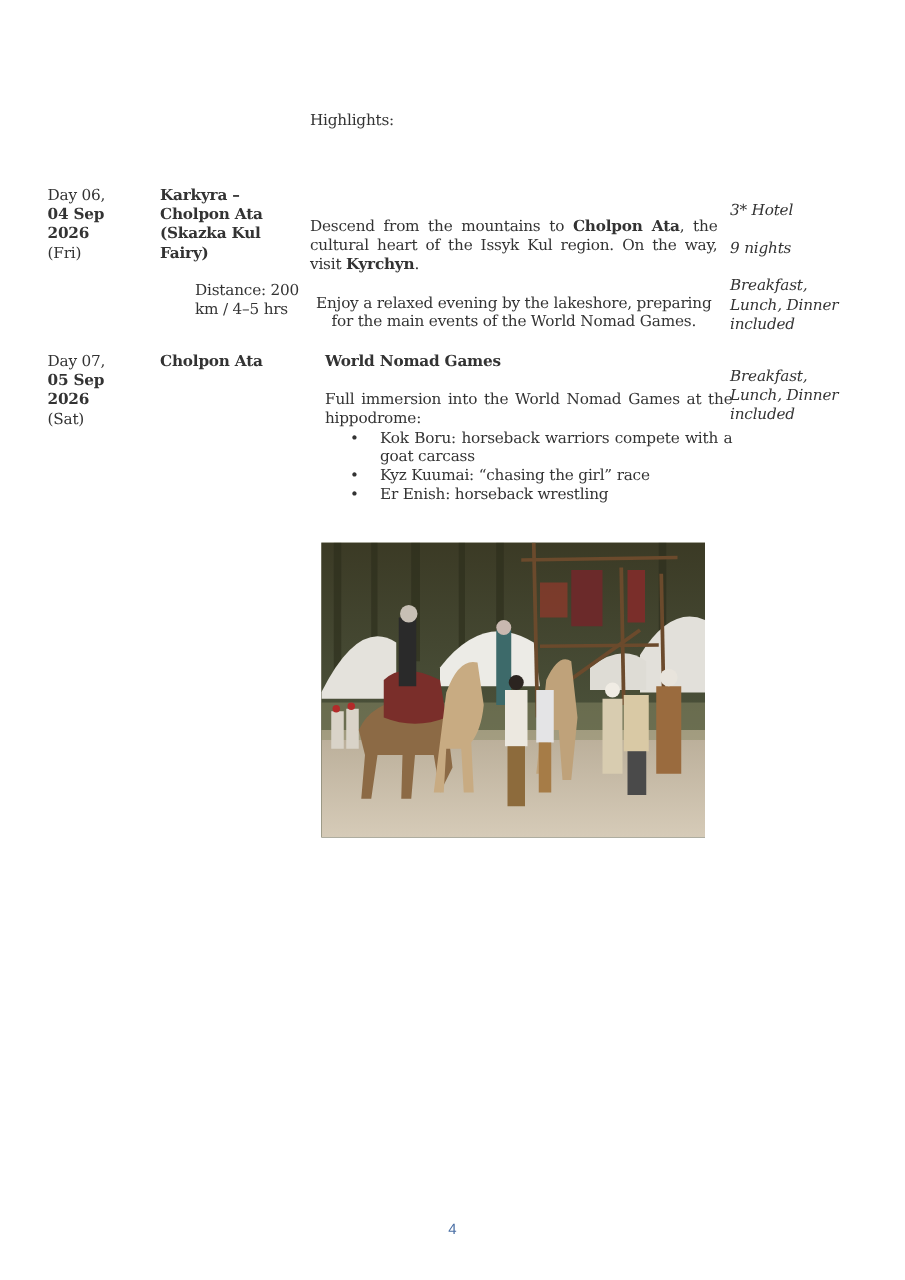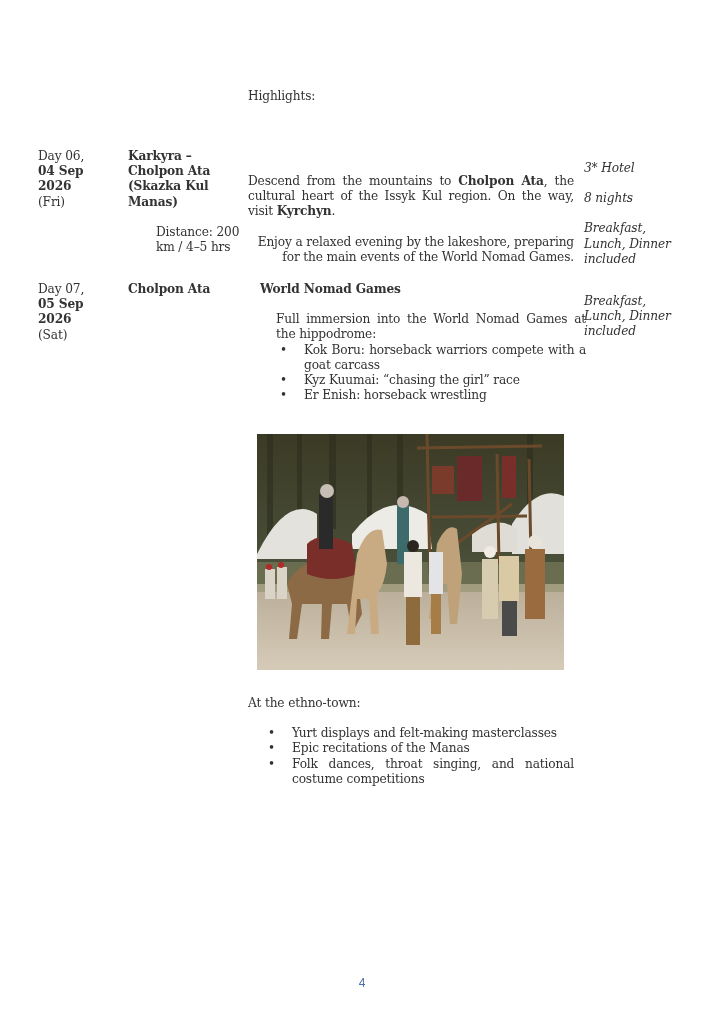--- a/index.html
+++ b/index.html
@@ -41,49 +41,49 @@
     <div>Day 06,</div>
     <div class="b">04 Sep</div>
     <div class="b">2026</div>
     <div>(Fri)</div>
   </div>
 
   <div class="abs txt" style="left:128px; top:149px; width:112px;">
     <div class="b">Karkyra –</div>
     <div class="b">Cholpon Ata</div>
     <div class="b">(Skazka Kul</div>
-    <div class="b">Manas)</div>
+    <div class="b">Fairy)</div>
     <div style="margin-top:15px;margin-left:28px;">Distance: 200 km / 4–5 hrs</div>
   </div>
 
   <div class="abs txt justify" style="left:248px; top:149px; width:326px;margin-top:25px;">
     <div><span>Descend from the mountains to </span><span class="b">Cholpon Ata</span><span>, the cultural heart of the Issyk Kul region. On the way, visit </span><span class="b">Kyrchyn</span><span>.</span></div>
-    <div style="margin-top:15px; text-align:right;">Enjoy a relaxed evening by the lakeshore, preparing for the main events of the World Nomad Games.</div>
+    <div style="margin-top:15px; text-align:center;">Enjoy a relaxed evening by the lakeshore, preparing for the main events of the World Nomad Games.</div>
   </div>
 
   <div class="abs txt i" style="left:584px; top:149px; width:100px;">
     <div>3* Hotel</div>
-    <div style="margin-top:15px;">8 nights</div>
+    <div style="margin-top:15px;">9 nights</div>
     <div style="margin-top:15px;">Breakfast, Lunch, Dinner included</div>
   </div>
 
   <div class="abs txt" style="left:38px; top:282px; width:80px;">
     <div>Day 07,</div>
     <div class="b">05 Sep</div>
     <div class="b">2026</div>
     <div>(Sat)</div>
   </div>
 
   <div class="abs txt b" style="left:128px; top:282px; width:112px;">
     <div>Cholpon Ata</div>
   </div>
 
   <div class="abs txt justify" style="left:260px; top:282px; width:326px;">
     <div class="b">World Nomad Games</div>
-    <div style="margin-top:15px;margin-left:16px;">Full immersion into the World Nomad Games at the hippodrome:</div>
+    <div style="margin-top:15px;">Full immersion into the World Nomad Games at the hippodrome:</div>
     <ul class="blist" style="">
       <li>Kok Boru: horseback warriors compete with a goat carcass</li>
       <li>Kyz Kuumai: “chasing the girl” race</li>
       <li>Er Enish: horseback wrestling</li>
     </ul>
   </div>
 
   <div class="abs txt i" style="left:584px; top:282px; width:100px;">
     <div>Breakfast, Lunch, Dinner included</div>
   </div>
@@ -158,23 +158,15 @@
       <rect x="174" y="160" width="10" height="40" fill="#a67c47"></rect>
       <rect x="225" y="125" width="16" height="60" fill="#d8ccb0"></rect>
       <rect x="242" y="122" width="20" height="45" fill="#d9c9a5"></rect>
       <rect x="245" y="167" width="15" height="35" fill="#4a4a4a"></rect>
       <rect x="268" y="115" width="20" height="70" fill="#9a6b3e"></rect>
       <circle cx="278" cy="108" r="7" fill="#e8e4dc"></circle>
       <circle cx="233" cy="118" r="6" fill="#f0ece4"></circle>
     </svg>
   </div>
 
-  <div class="abs txt justify" style="left:248px; top:696px; width:326px;">
-    <div>At the ethno-town:</div>
-    <ul class="blist" style="margin-top:15px;">
-      <li>Yurt displays and felt-making masterclasses</li>
-      <li>Epic recitations of the Manas</li>
-      <li>Folk dances, throat singing, and national costume competitions</li>
-    </ul>
-  </div>
 
   <div class="pagenum">4</div>
 </div>
 
 </body></html>

